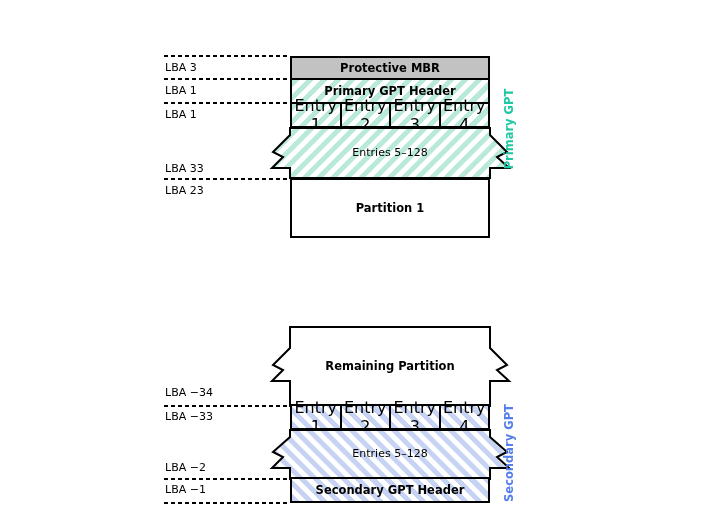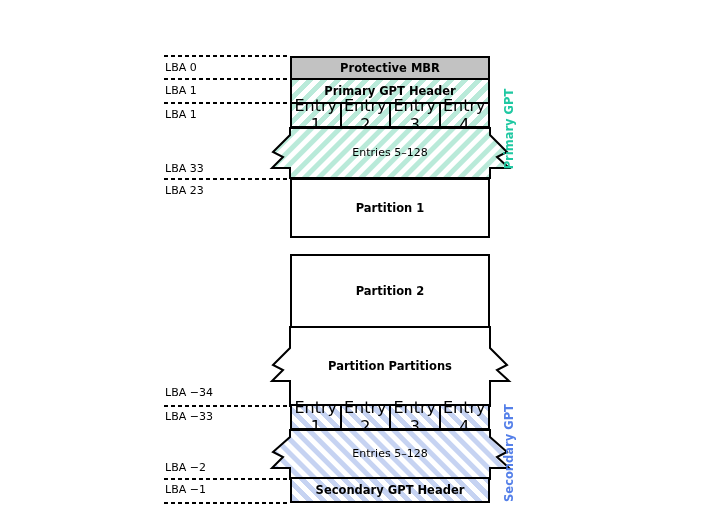--- a/index.html
+++ b/index.html
@@ -67,21 +67,21 @@
 
 
   <div class="dash d0"></div>
   <div class="dash d1"></div>
   <div class="dash d2"></div>
   <div class="dash d3"></div>
   <div class="dash d4"></div>
   <div class="dash d5"></div>
   <div class="dash d6"></div>
 
-  <div class="lba l0">LBA 0</div>
+  <div class="lba l0">LBA 3</div>
   <div class="lba l1">LBA 1</div>
   <div class="lba l2">LBA 1</div>
   <div class="lba l3">LBA 33</div>
   <div class="lba l4">LBA 23</div>
   <div class="lba l5">LBA −34</div>
   <div class="lba l6">LBA −33</div>
   <div class="lba l7">LBA −2</div>
   <div class="lba l8">LBA −1</div>
 
   <div class="block mbr bold">
@@ -106,28 +106,25 @@
         <rect width="10" height="5" fill="#b9ead9"></rect>
       </pattern>
     </defs>
     <polygon points="22,2 222,2 222,9 239,26 229,31 241,42 222,42 222,52 22,52 22,42 4,42 15,31 5,26 22,9" fill="url(#pteal)" stroke="#000" stroke-width="2" stroke-linejoin="miter"></polygon>
   </svg>
   <div class="jag-label jl-p">Entries 5–128</div>
 
   <div class="block part1 bold">
     <span>Partition 1</span>
   </div>
-  <div class="block part2 bold">
-    <span>Partition 2</span>
-  </div>
 
   <svg class="jag" style="top:325px" width="244" height="83" viewBox="0 0 244 83">
     <polygon points="22,2 222,2 222,23 239,40 229,45 241,56 222,56 222,81 22,81 22,56 4,56 15,45 5,40 22,23" fill="#ffffff" stroke="#000" stroke-width="2" stroke-linejoin="miter"></polygon>
   </svg>
-  <div class="jag-label jl-r">Partition Partitions</div>
+  <div class="jag-label jl-r">Remaining Partition</div>
 
   <div class="block entry-row sentries">
     <div class="cell">Entry 1</div>
     <div class="cell">Entry 2</div>
     <div class="cell">Entry 3</div>
     <div class="cell">Entry 4</div>
   </div>
 
   <svg class="jag" style="top:428px" width="244" height="53" viewBox="0 0 244 53">
     <defs>

